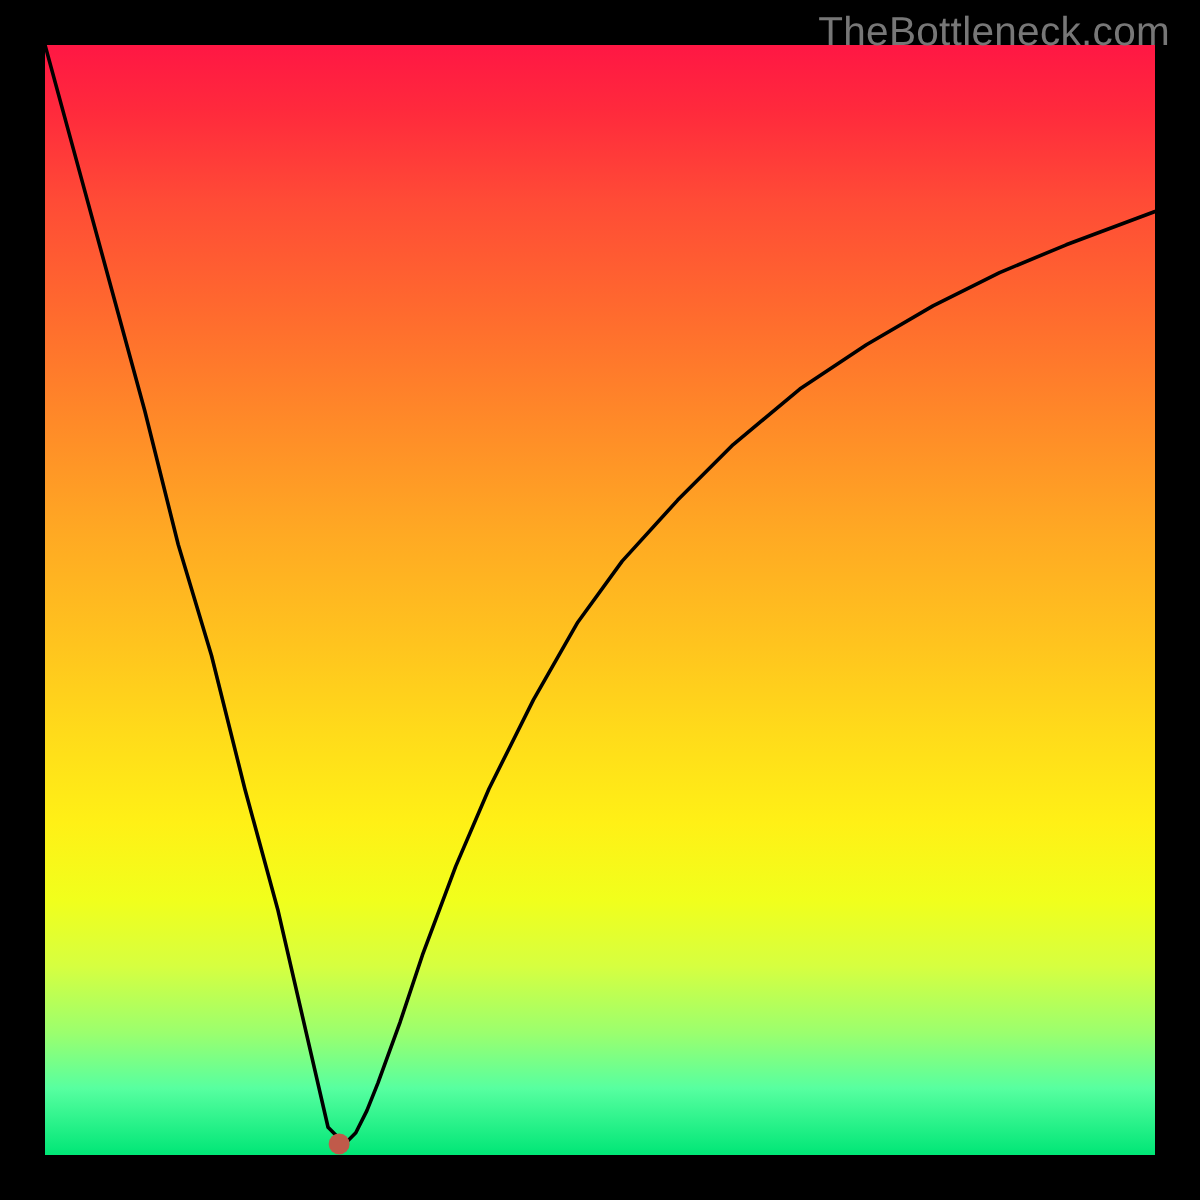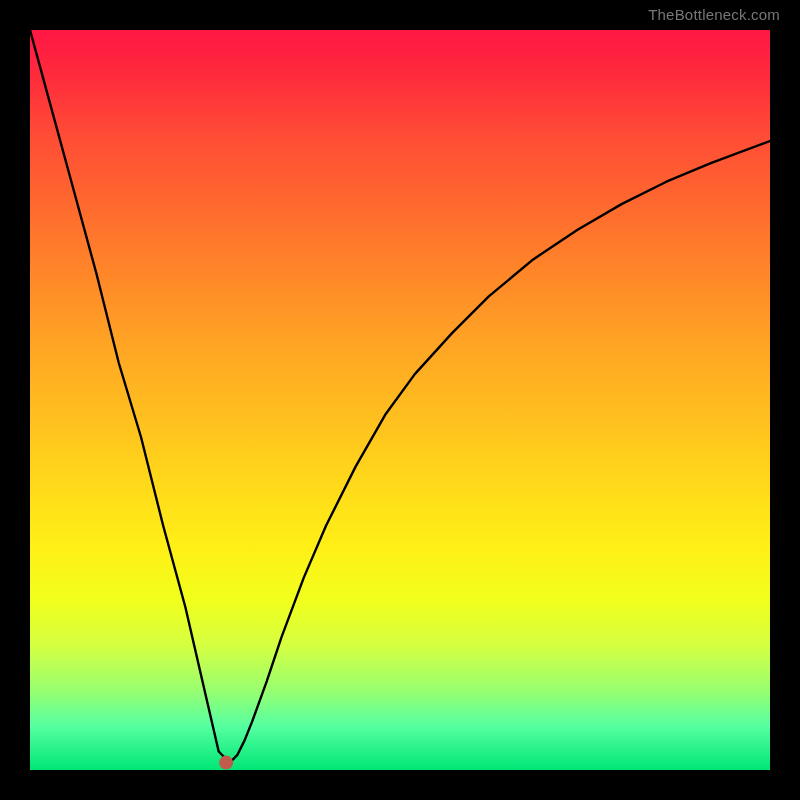--- a/index.html
+++ b/index.html
@@ -48,21 +48,21 @@
     top: 30px;
     width: 740px;
     height: 740px;
     pointer-events: none;
   }
   .watermark {
     position: absolute;
     top: 6px;
     right: 20px;
     color: #777;
-    font-size: 15px;
+    font-size: 27px;
     font-weight: 500;
     letter-spacing: 0.2px;
     z-index: 10;
   }
 </style>
 </head>
 <body>
 
 <div class="frame">
   <div class="plot-area"></div>

